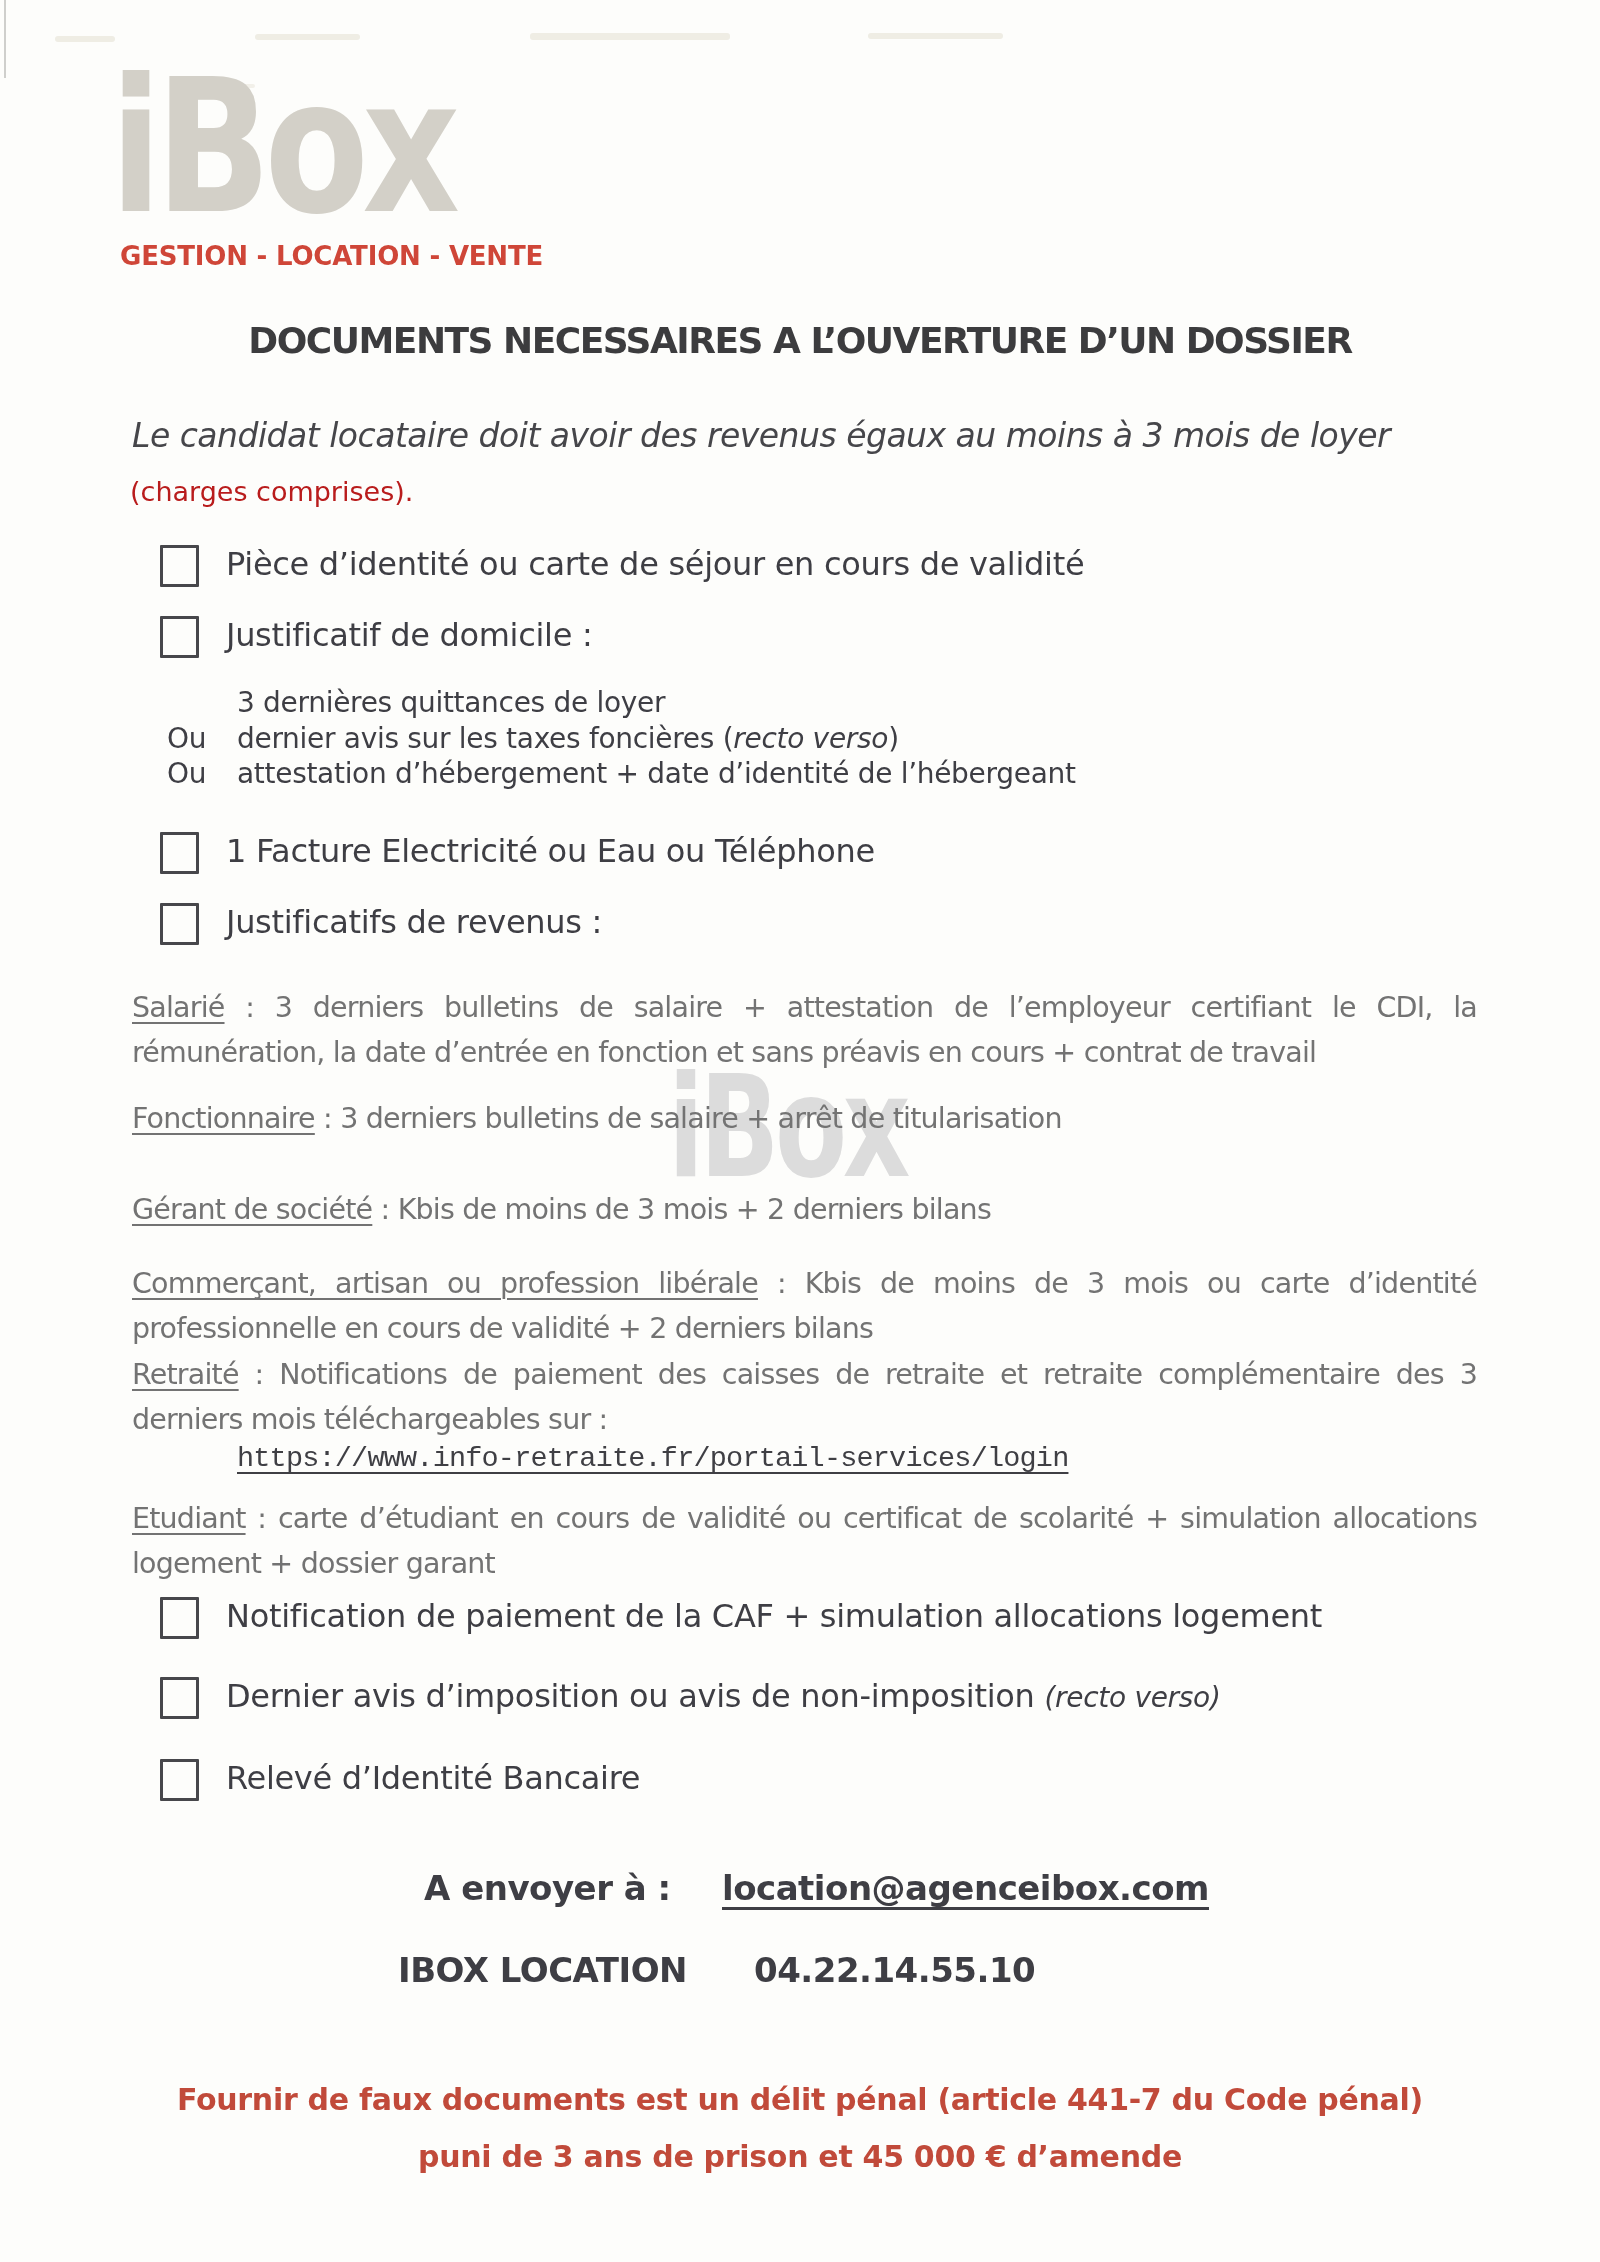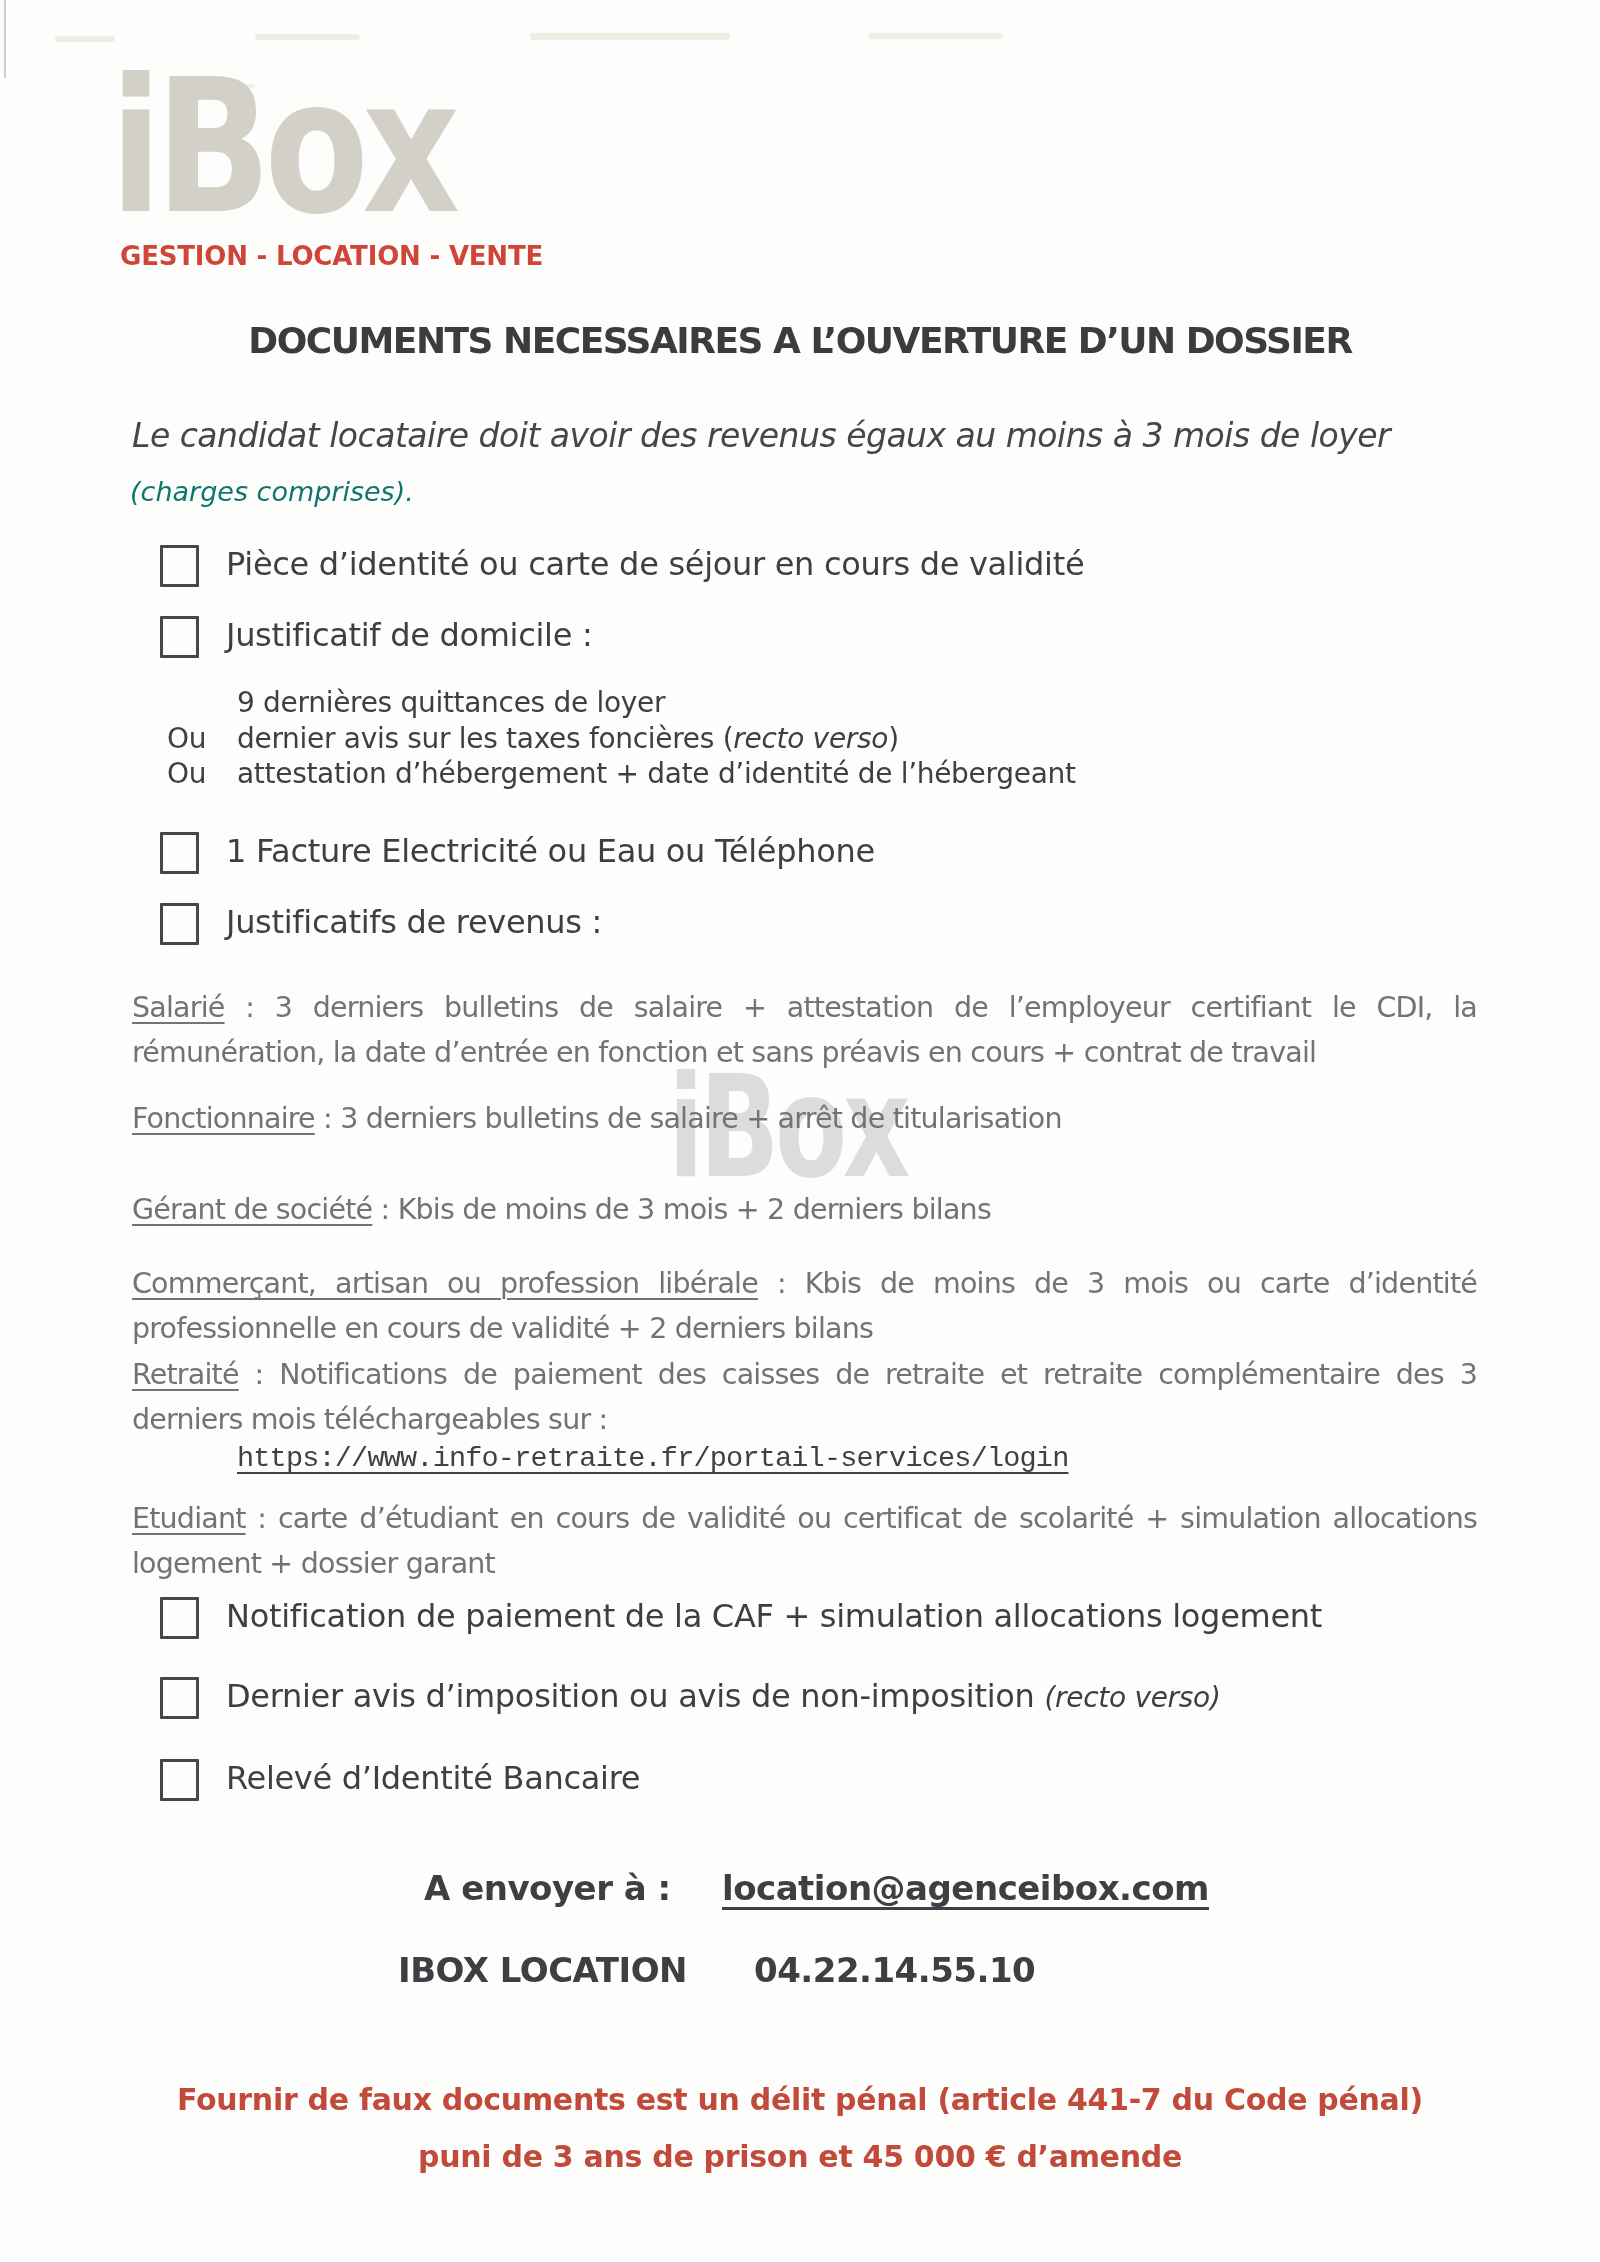--- a/index.html
+++ b/index.html
@@ -33,21 +33,21 @@
     left:120px;top:241px;
     font-size:26px;font-weight:600;letter-spacing:-0.2px;
     color:#cf4638;
   }
   .title{
     left:0;top:320px;width:100%;text-align:center;
     font-size:36px;font-weight:700;letter-spacing:-1.5px;
     color:#3c3c3e;
   }
   .intro1{left:132px;top:416px;font-size:33px;font-style:italic;letter-spacing:-0.5px;color:#46464a;}
-  .intro2{left:130px;top:476px;font-size:27px;font-style:italic;color:#0f766e;}
+  .intro2{left:130px;top:476px;font-size:27px;color:#b91c1c;}
   
   .chk-row{left:160px;display:flex;align-items:flex-start;}
   .cbox{
     width:33px;height:36px;border:3px solid #47474b;border-radius:1px;
     margin-right:27px;margin-top:1px;flex-shrink:0;background:transparent;
   }
   .chk-label{font-size:32px;line-height:40px;letter-spacing:-0.3px;}
   .it{font-style:italic;}
   .small{font-size:28px;}
   
@@ -115,21 +115,21 @@
     <span class="cbox"></span>
     <span class="chk-label">Pièce d’identité ou carte de séjour en cours de validité</span>
   </div>
   <div class="abs chk-row" style="top:615px">
     <span class="cbox"></span>
     <span class="chk-label">Justificatif de domicile :</span>
   </div>
 
   <div class="abs opt" style="top:686px">
     <span class="opt-prefix"></span>
-    <span class="opt-text">9 dernières quittances de loyer</span>
+    <span class="opt-text">3 dernières quittances de loyer</span>
   </div>
   <div class="abs opt" style="top:722px">
     <span class="opt-prefix">Ou</span>
     <span class="opt-text"><span>dernier avis sur les taxes foncières (</span><span class="it">recto verso</span><span>)</span></span>
   </div>
   <div class="abs opt" style="top:757px">
     <span class="opt-prefix">Ou</span>
     <span class="opt-text">attestation d’hébergement + date d’identité de l’hébergeant</span>
   </div>
 

